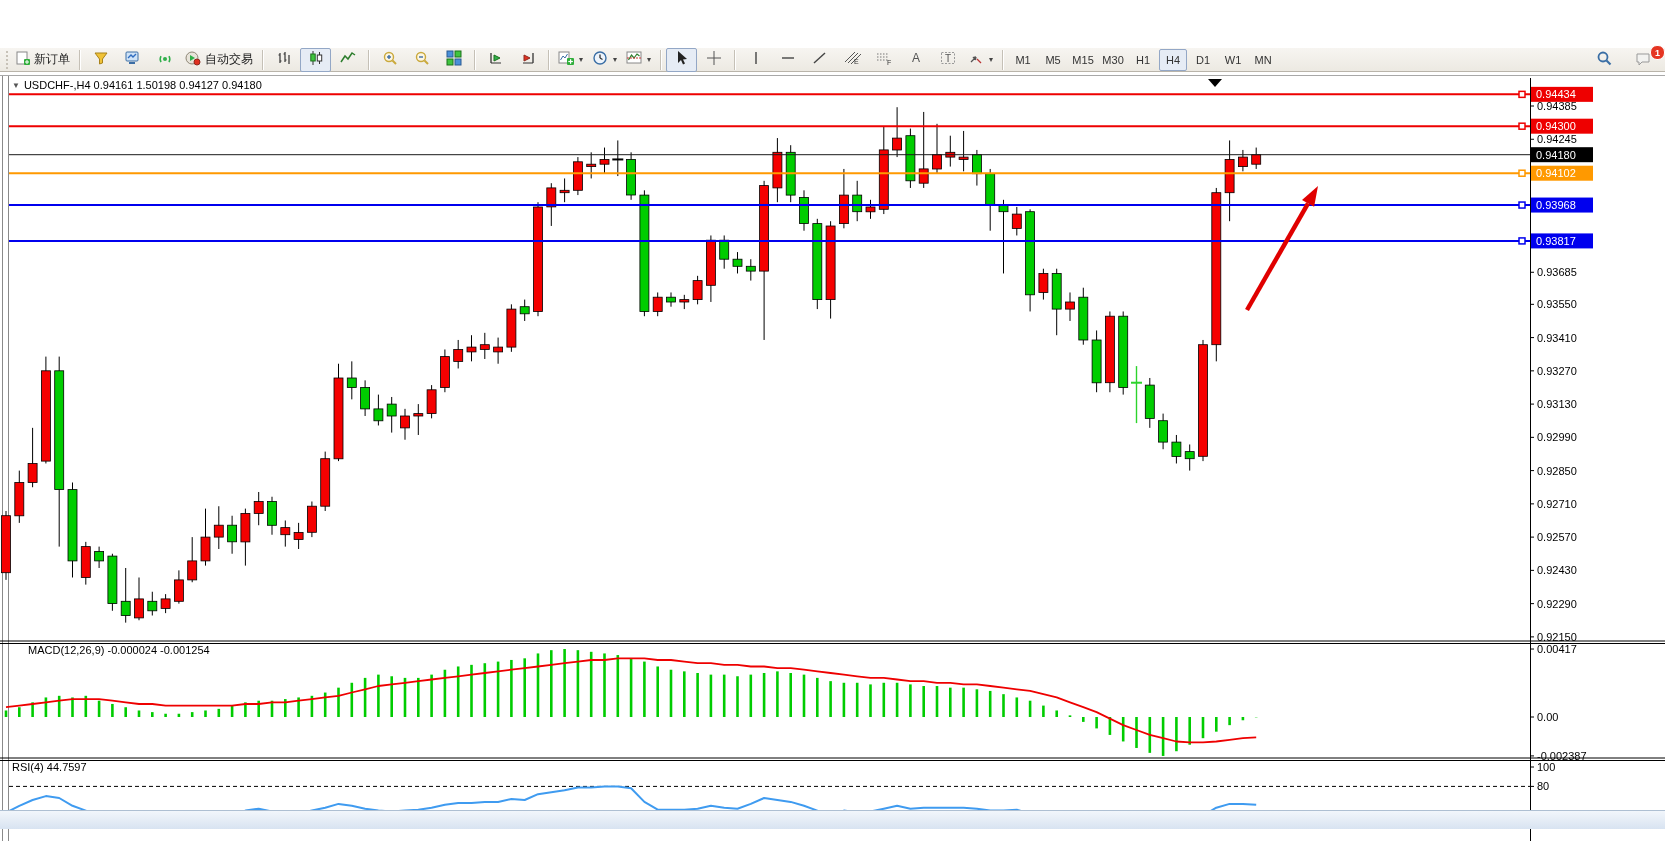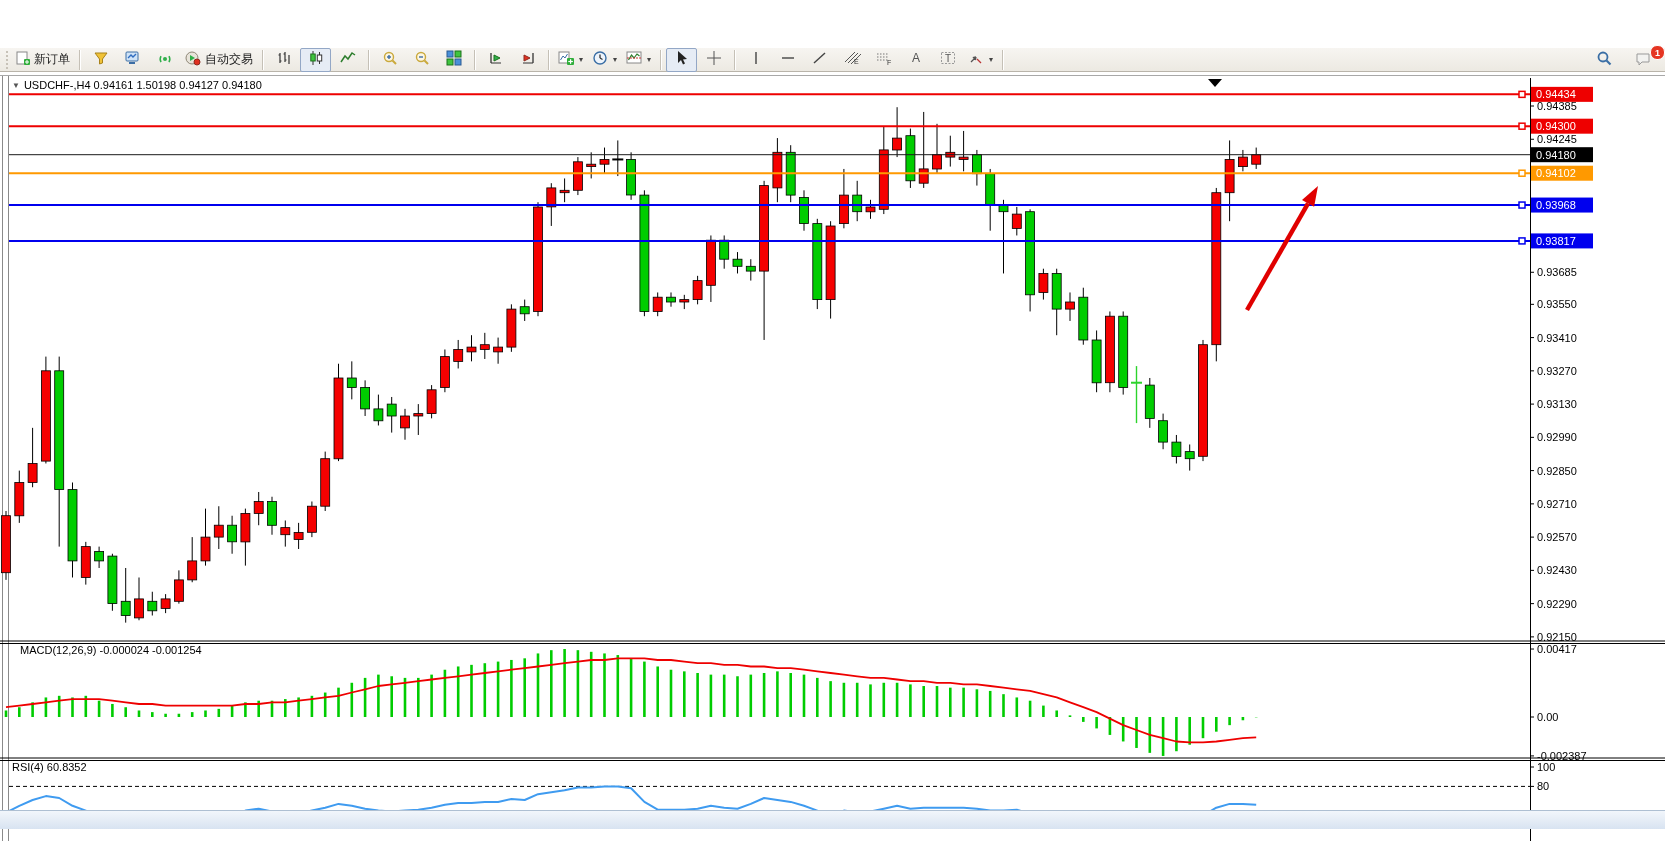--- a/index.html
+++ b/index.html
@@ -22,21 +22,21 @@
   .tf-btn.pressed{background:#e6ecf5;border:1px solid #93a7c6;}
   #tb-right{position:absolute;right:6px;top:0;height:24px;display:flex;align-items:center;gap:8px;}
   .badge{position:absolute;top:-4px;right:-7px;background:#e53522;color:#fff;font-size:9px;
     min-width:13px;height:13px;border-radius:7px;display:flex;align-items:center;justify-content:center;
     border:1px solid #fff;font-weight:bold;}
   
   #chart-svg{position:absolute;left:0;top:0;z-index:1;}
   .ovl{position:absolute;z-index:3;font-size:11px;color:#000;white-space:nowrap;}
   #title-ovl{left:12px;top:31px;}
   #title-ovl .tri{color:#555;font-size:8px;margin-right:4px;vertical-align:1px;}
-  #macd-ovl{left:20px;top:596px;}
+  #macd-ovl{left:28px;top:596px;}
   #rsi-ovl{left:12px;top:713px;}
   
   #statusbar{position:absolute;left:0;bottom:0;width:1665px;height:18px;z-index:5;
     background:linear-gradient(#f2f6fb,#d8e3f1);border-top:1px solid #aebfd2;}
 </style>
 </head>
 <body>
 
 <div id="app">
 
@@ -273,20 +273,31 @@
       <span>
         <svg width="16" height="16">
             <path d="M3 12 L8 7 M8 7 l-3.2 0.6 M8 7 l-0.6 3.2" stroke="#555" stroke-width="1.3" fill="none"></path>
             <path d="M9 9 L13 13" stroke="#b33" stroke-width="1.3"></path>
           </svg>
       </span>
         <span class="dd">▾</span>
     </div>
     <div class="sep"></div>
 
+    <div id="tf-group" style="display: flex;">
+        <div class="tf-btn">M1</div>
+        <div class="tf-btn">M5</div>
+        <div class="tf-btn">M15</div>
+        <div class="tf-btn">M30</div>
+        <div class="tf-btn">H1</div>
+        <div class="tf-btn pressed">H4</div>
+        <div class="tf-btn">D1</div>
+        <div class="tf-btn">W1</div>
+        <div class="tf-btn">MN</div>
+      </div>
 
     <div id="tb-right">
       <div class="tb-btn">
         <span>
           <svg width="17" height="17">
               <circle cx="7" cy="7" r="4.5" fill="none" stroke="#3a6ea5" stroke-width="1.8"></circle>
               <line x1="10.5" y1="10.5" x2="14.5" y2="14.5" stroke="#3a6ea5" stroke-width="2.2"></line>
             </svg>
         </span>
       </div>
@@ -710,16 +721,16 @@
       <text x="1175.2" y="828" fill="#000" font-size="11" font-family="Liberation Sans, sans-serif" text-anchor="middle">6 Mar 20:00</text>
       <line x1="1239.1" y1="813" x2="1239.1" y2="817" stroke="#000" stroke-width="1"></line>
       <text x="1239.1" y="828" fill="#000" font-size="11" font-family="Liberation Sans, sans-serif" text-anchor="middle">7 Mar 12:00</text>
       <polygon points="1208,31 1222,31 1215,39" fill="#000"></polygon>
       <line x1="1247" y1="262" x2="1308.0621513113867" y2="155.35624278011315" stroke="#e00000" stroke-width="4.5"></line>
       <polygon points="1318,138 1314.1368362844264,158.83448982112776 1301.987466338347,151.87799573909854" fill="#e00000"></polygon>
     </svg>
 
   <div class="ovl" id="title-ovl"><span class="tri">▼</span><span>USDCHF-,H4  0.94161 1.50198 0.94127 0.94180</span></div>
   <div class="ovl" id="macd-ovl"><span>MACD(12,26,9)</span>&nbsp;<span>-0.000024 -0.001254</span></div>
-  <div class="ovl" id="rsi-ovl"><span>RSI(4)</span>&nbsp;<span>60.8352</span></div>
+  <div class="ovl" id="rsi-ovl"><span>RSI(4)</span>&nbsp;<span>44.7597</span></div>
 
   <div id="statusbar"></div>
 </div>
 
 </body></html>

